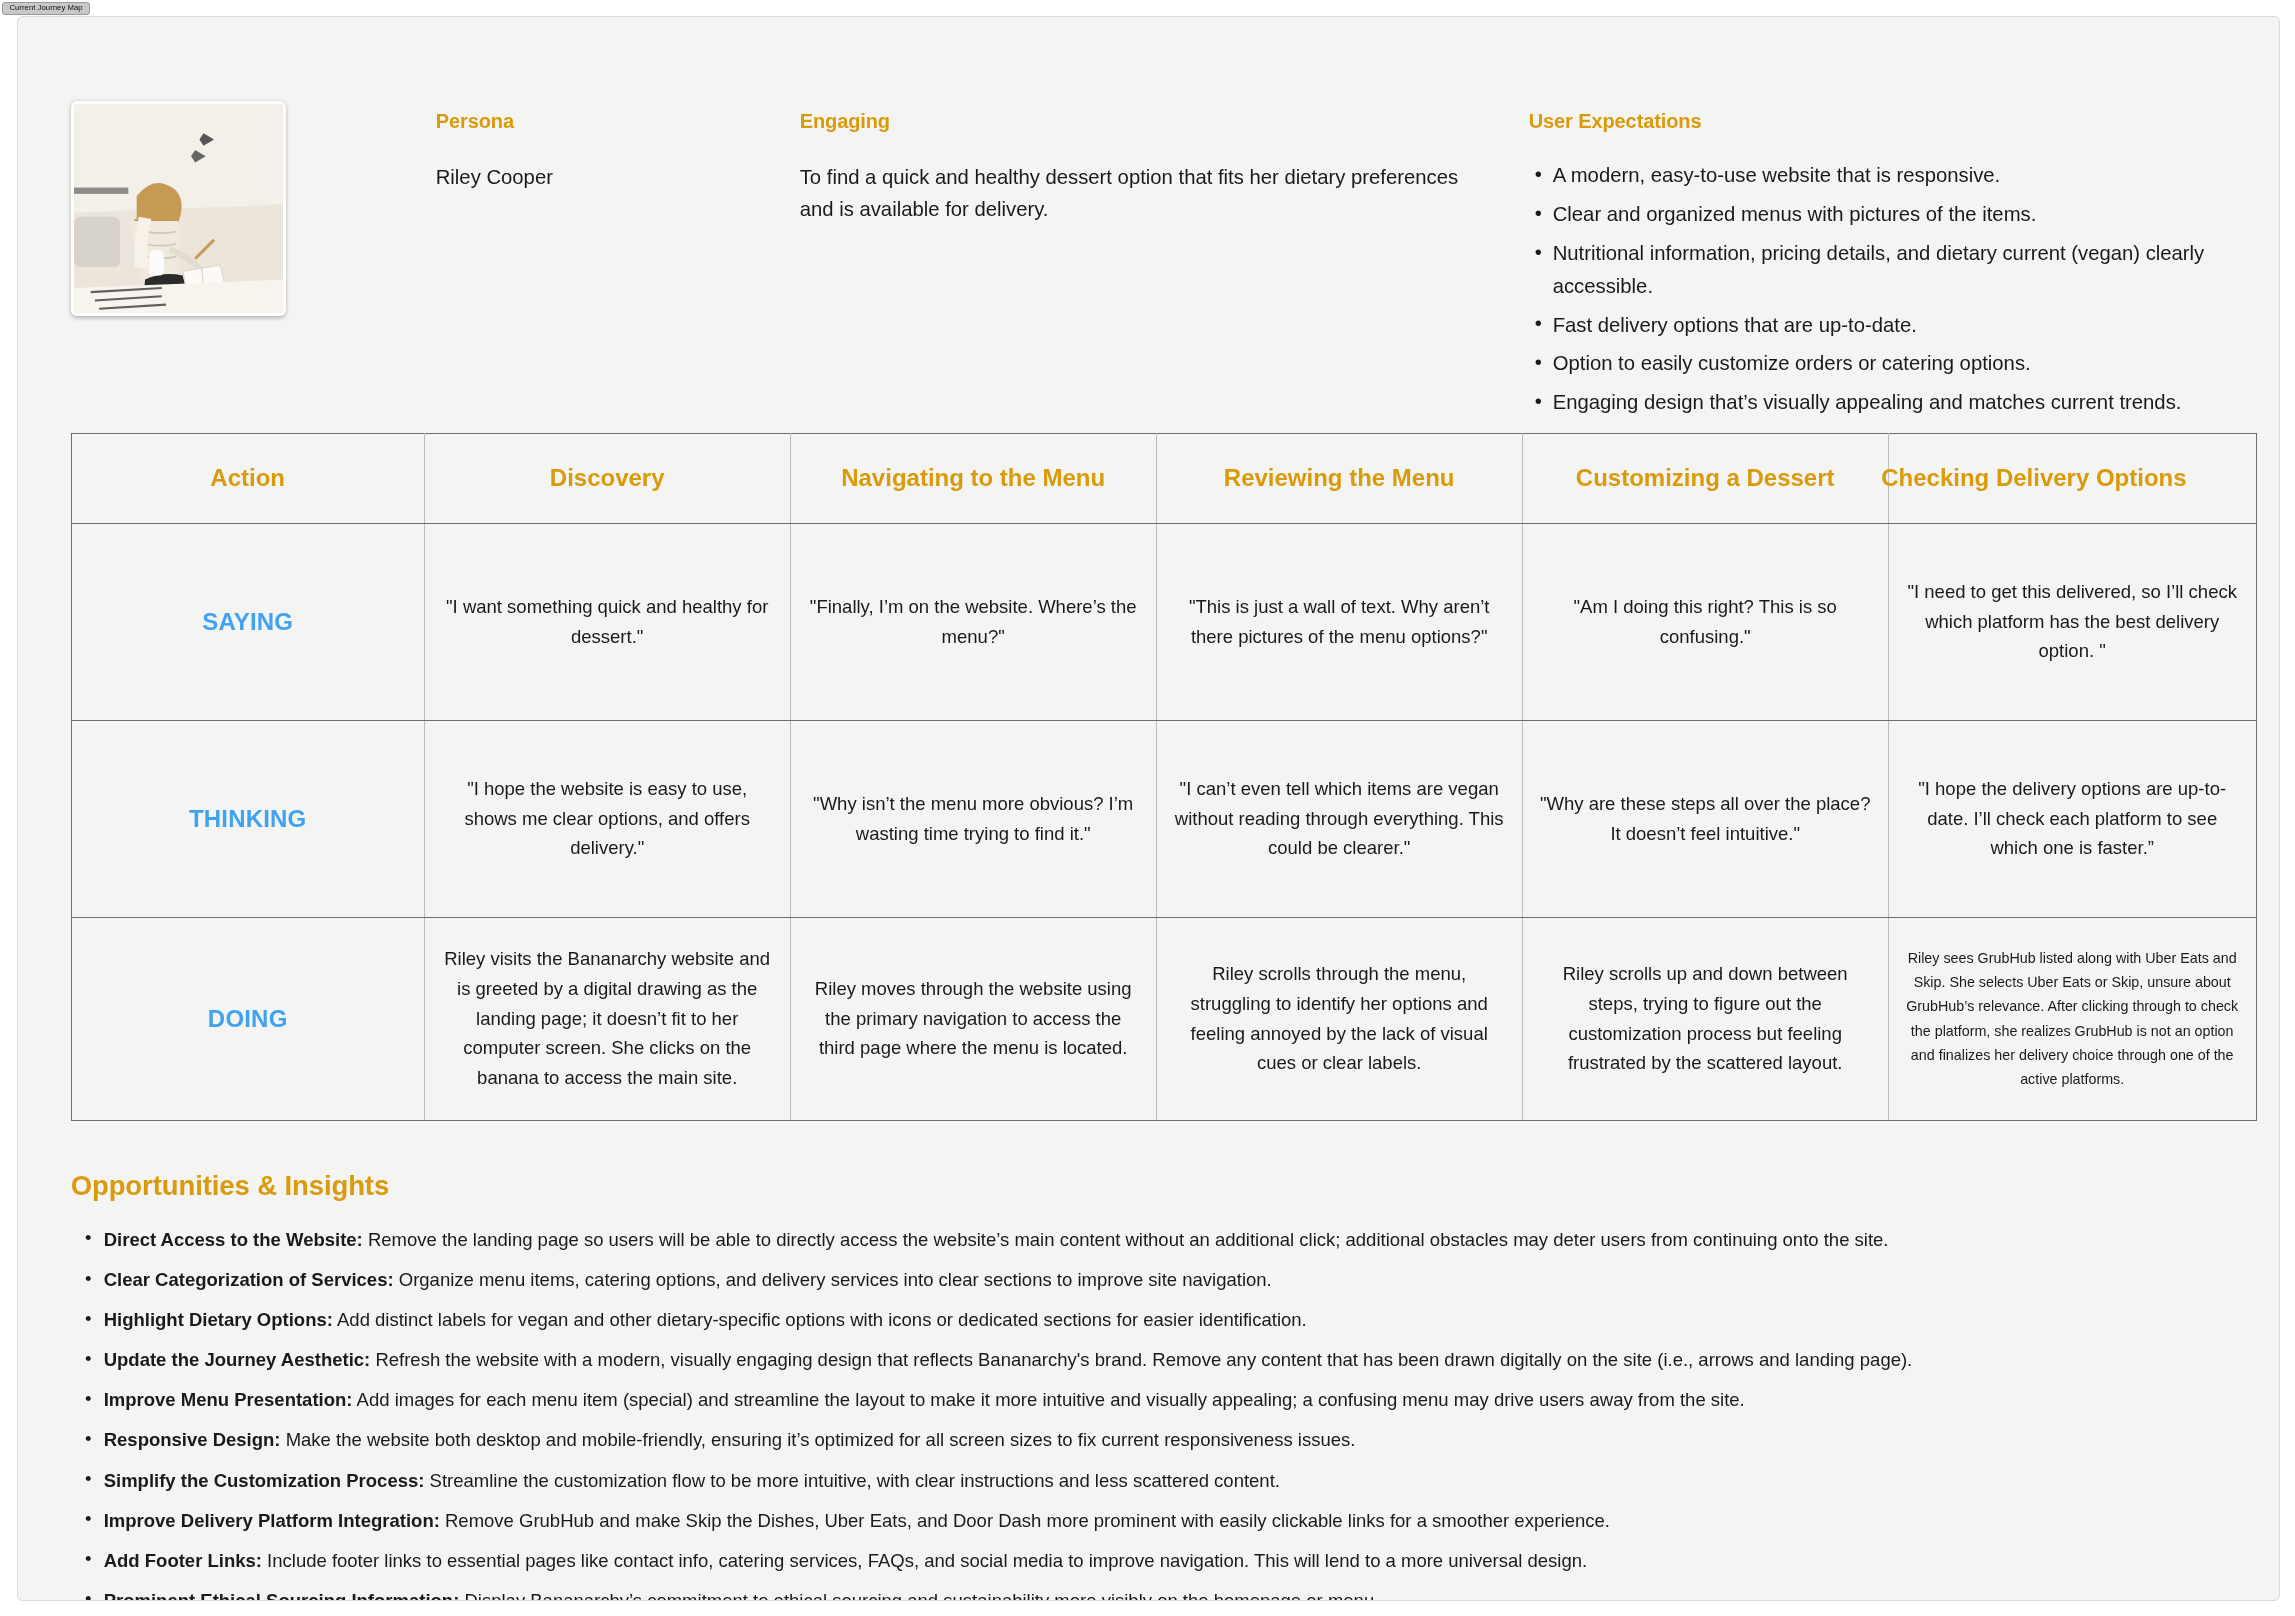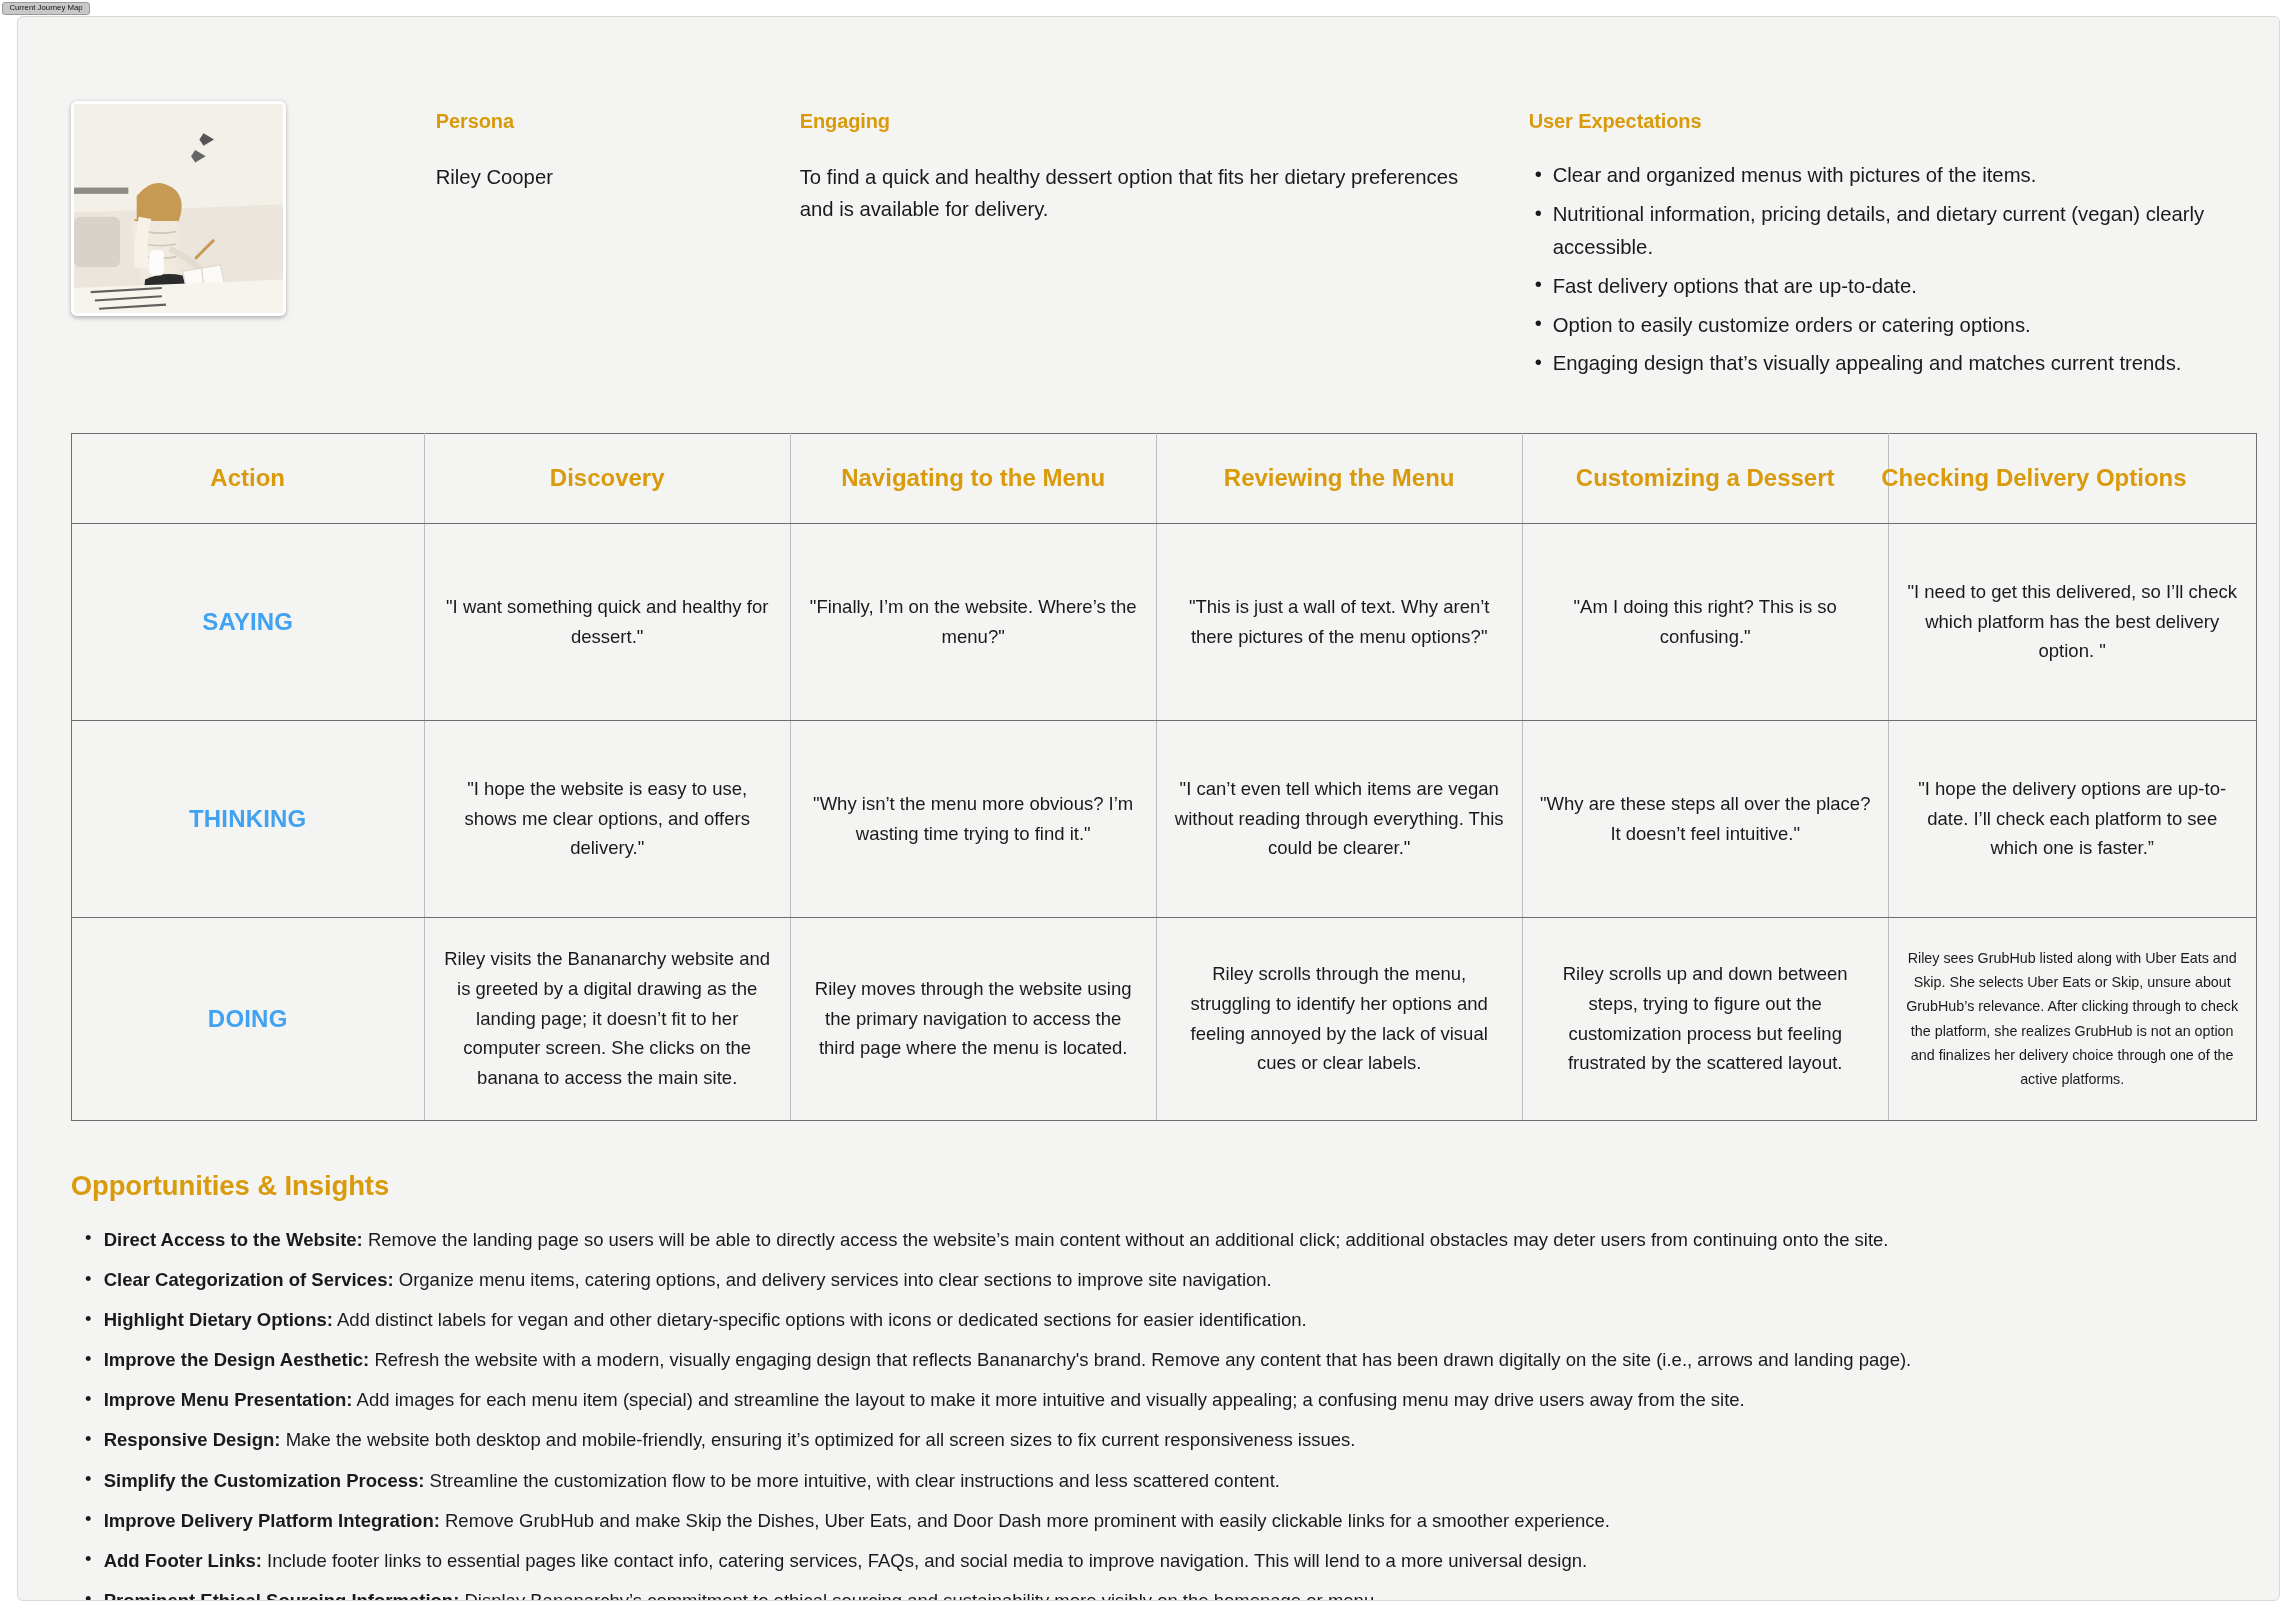--- a/index.html
+++ b/index.html
@@ -231,20 +231,21 @@
     </div>
 
     <div class="hcol hcol-scenario">
       <div class="gold-head">Engaging</div>
       <div class="body-text">To find a quick and healthy dessert option that fits her dietary preferences and is available for delivery.</div>
     </div>
 
     <div class="hcol hcol-expect">
       <div class="gold-head">User Expectations</div>
       <ul class="expect-list">
+        <li>A modern, easy-to-use website that is responsive.</li>
         <li>Clear and organized menus with pictures of the items.</li>
         <li>Nutritional information, pricing details, and dietary current (vegan) clearly accessible.</li>
         <li>Fast delivery options that are up-to-date.</li>
         <li>Option to easily customize orders or catering options.</li>
         <li>Engaging design that’s visually appealing and matches current trends.</li>
       </ul>
     </div>
   </div>
 
   <table class="journey-table">
@@ -342,21 +343,21 @@
       </tr>
     </tbody>
   </table>
 
   <div class="opps">
     <div class="gold-head">Opportunities &amp; Insights</div>
     <ul class="opp-list">
       <li><b>Direct Access to the Website:</b><span> Remove the landing page so users will be able to directly access the website’s main content without an additional click; additional obstacles may deter users from continuing onto the site.</span></li>
       <li><b>Clear Categorization of Services:</b><span> Organize menu items, catering options, and delivery services into clear sections to improve site navigation.</span></li>
       <li><b>Highlight Dietary Options:</b><span> Add distinct labels for vegan and other dietary-specific options with icons or dedicated sections for easier identification.</span></li>
-      <li><b>Improve the Design Aesthetic:</b><span> Refresh the website with a modern, visually engaging design that reflects Bananarchy's brand. Remove any content that has been drawn digitally on the site (i.e., arrows and landing page).</span></li>
+      <li><b>Update the Journey Aesthetic:</b><span> Refresh the website with a modern, visually engaging design that reflects Bananarchy's brand. Remove any content that has been drawn digitally on the site (i.e., arrows and landing page).</span></li>
       <li><b>Improve Menu Presentation:</b><span> Add images for each menu item (special) and streamline the layout to make it more intuitive and visually appealing; a confusing menu may drive users away from the site.</span></li>
       <li><b>Responsive Design:</b><span> Make the website both desktop and mobile-friendly, ensuring it’s optimized for all screen sizes to fix current responsiveness issues.</span></li>
       <li><b>Simplify the Customization Process:</b><span> Streamline the customization flow to be more intuitive, with clear instructions and less scattered content.</span></li>
       <li><b>Improve Delivery Platform Integration:</b><span> Remove GrubHub and make Skip the Dishes, Uber Eats, and Door Dash more prominent with easily clickable links for a smoother experience.</span></li>
       <li><b>Add Footer Links:</b><span> Include footer links to essential pages like contact info, catering services, FAQs, and social media to improve navigation. This will lend to a more universal design.</span></li>
       <li><b>Prominent Ethical Sourcing Information:</b><span> Display Bananarchy’s commitment to ethical sourcing and sustainability more visibly on the homepage or menu.</span></li>
     </ul>
   </div>
 
 </div>

